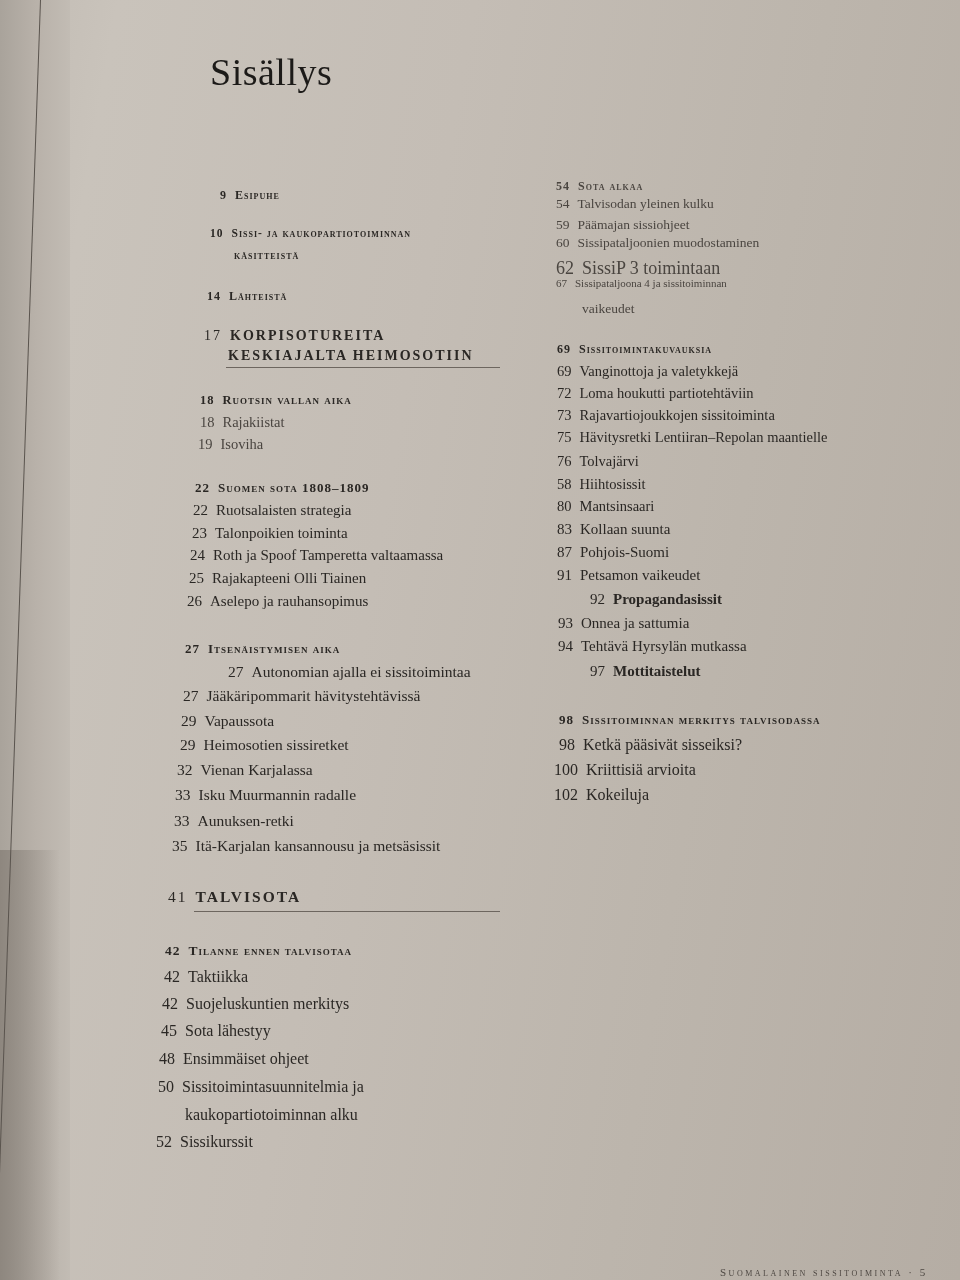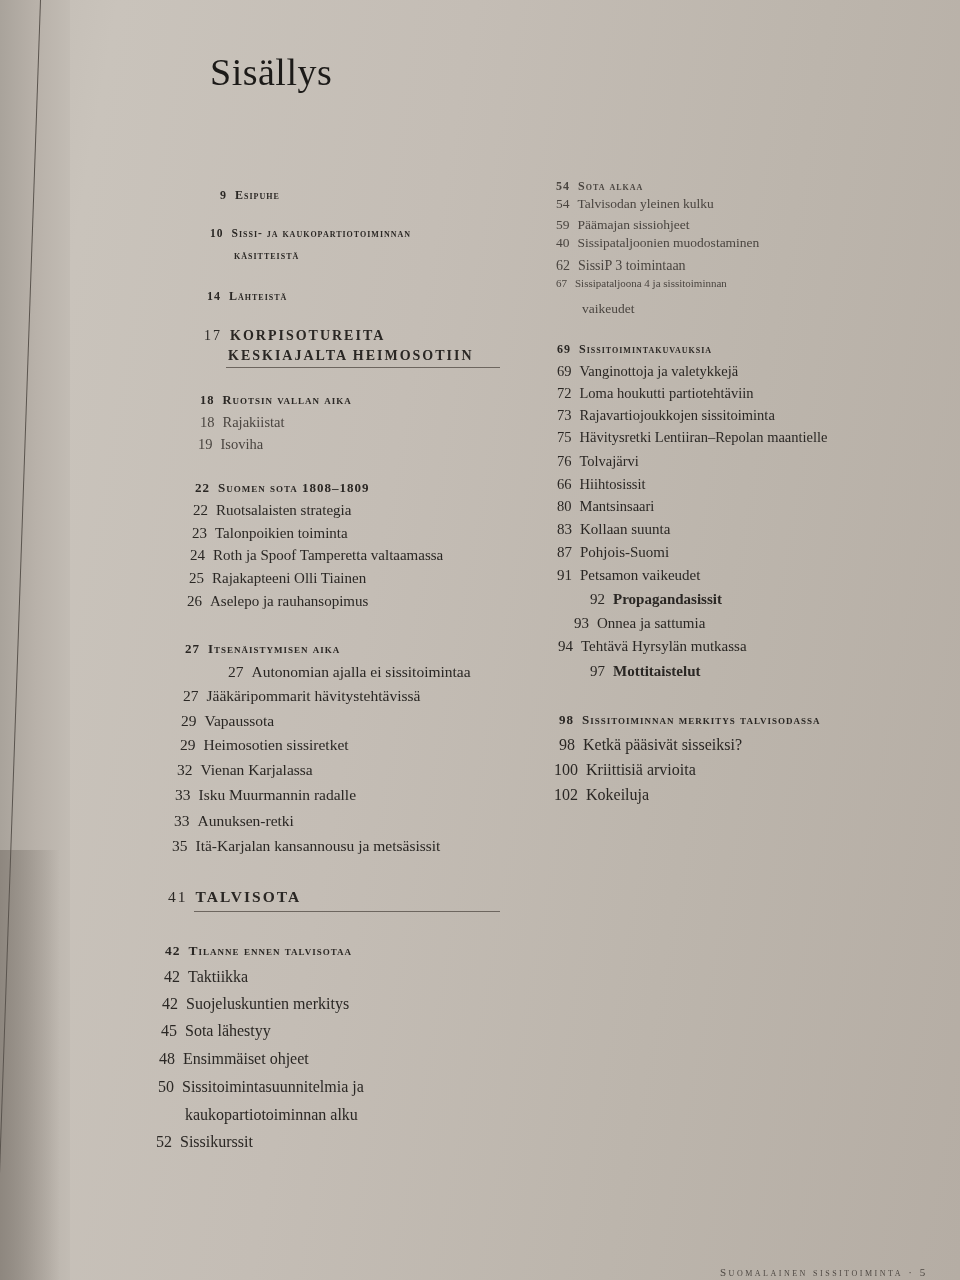--- a/index.html
+++ b/index.html
@@ -89,38 +89,38 @@
   <div class="entry" style="left:159px;top:1051px;font-size:16px;"><span class="num">48</span><span>Ensimmäiset ohjeet</span></div>
   <div class="entry" style="left:158px;top:1079px;font-size:16px;"><span class="num">50</span><span>Sissitoimintasuunnitelmia ja</span></div>
   <div class="entry" style="left:185px;top:1107px;font-size:16px;"><span>kaukopartiotoiminnan alku</span></div>
   <div class="entry" style="left:156px;top:1134px;font-size:16px;"><span class="num">52</span><span>Sissikurssit</span></div>
 </div>
 
 <div>
   <div class="entry sc faded" style="left:556px;top:180px;font-size:12px;"><span class="num">54</span><span>Sota alkaa</span></div>
   <div class="entry faded" style="left:556px;top:197px;font-size:13.5px;"><span class="num">54</span><span>Talvisodan yleinen kulku</span></div>
   <div class="entry faded" style="left:556px;top:218px;font-size:13.5px;"><span class="num">59</span><span>Päämajan sissiohjeet</span></div>
-  <div class="entry faded" style="left:556px;top:236px;font-size:13.5px;"><span class="num">40</span><span>Sissipataljoonien muodostaminen</span></div>
-  <div class="entry faded" style="left:556px;top:259px;font-size:14px;text-align:right;"><span class="num">62</span><span>SissiP 3 toimintaan</span></div>
+  <div class="entry faded" style="left:556px;top:236px;font-size:13.5px;"><span class="num">60</span><span>Sissipataljoonien muodostaminen</span></div>
+  <div class="entry faded" style="left:556px;top:259px;font-size:18px;text-align:right;"><span class="num">62</span><span>SissiP 3 toimintaan</span></div>
   <div class="entry faded" style="left:556px;top:278px;font-size:11px;"><span class="num">67</span><span>Sissipataljoona 4 ja sissitoiminnan</span></div>
   <div class="entry faded" style="left:582px;top:302px;font-size:13.5px;"><span>vaikeudet</span></div>
 
   <div class="entry sc" style="left:557px;top:343px;font-size:12px;"><span class="num">69</span><span>Sissitoimintakuvauksia</span></div>
   <div class="entry" style="left:557px;top:364px;font-size:14.5px;"><span class="num">69</span><span>Vanginottoja ja valetykkejä</span></div>
   <div class="entry" style="left:557px;top:386px;font-size:14.5px;"><span class="num">72</span><span>Loma houkutti partiotehtäviin</span></div>
   <div class="entry" style="left:557px;top:408px;font-size:14.5px;"><span class="num">73</span><span>Rajavartiojoukkojen sissitoiminta</span></div>
   <div class="entry" style="left:557px;top:430px;font-size:14.5px;"><span class="num">75</span><span>Hävitysretki Lentiiran–Repolan maantielle</span></div>
   <div class="entry" style="left:557px;top:454px;font-size:14.5px;"><span class="num">76</span><span>Tolvajärvi</span></div>
-  <div class="entry" style="left:557px;top:477px;font-size:14.5px;"><span class="num">66</span><span>Hiihtosissit</span></div>
+  <div class="entry" style="left:557px;top:477px;font-size:14.5px;"><span class="num">58</span><span>Hiihtosissit</span></div>
   <div class="entry" style="left:557px;top:499px;font-size:14.5px;"><span class="num">80</span><span>Mantsinsaari</span></div>
   <div class="entry" style="left:557px;top:522px;font-size:15px;"><span class="num">83</span><span>Kollaan suunta</span></div>
   <div class="entry" style="left:557px;top:545px;font-size:15px;"><span class="num">87</span><span>Pohjois-Suomi</span></div>
   <div class="entry" style="left:557px;top:568px;font-size:15px;"><span class="num">91</span><span>Petsamon vaikeudet</span></div>
   <div class="entry bold" style="left:590px;top:592px;font-size:15px;"><span class="num" style="font-weight:normal">92</span><span>Propagandasissit</span></div>
-  <div class="entry" style="left:558px;top:616px;font-size:15px;margin-left:16px;"><span class="num">93</span><span>Onnea ja sattumia</span></div>
+  <div class="entry" style="left:558px;top:616px;font-size:15px;"><span class="num">93</span><span>Onnea ja sattumia</span></div>
   <div class="entry" style="left:558px;top:639px;font-size:15px;"><span class="num">94</span><span>Tehtävä Hyrsylän mutkassa</span></div>
   <div class="entry bold" style="left:590px;top:664px;font-size:15px;"><span class="num" style="font-weight:normal">97</span><span>Mottitaistelut</span></div>
 
   <div class="entry sc" style="left:559px;top:713px;font-size:13px;"><span class="num">98</span><span>Sissitoiminnan merkitys talvisodassa</span></div>
   <div class="entry" style="left:559px;top:737px;font-size:16px;"><span class="num">98</span><span>Ketkä pääsivät sisseiksi?</span></div>
   <div class="entry" style="left:554px;top:762px;font-size:16px;"><span class="num">100</span><span>Kriittisiä arvioita</span></div>
   <div class="entry" style="left:554px;top:787px;font-size:16px;"><span class="num">102</span><span>Kokeiluja</span></div>
 </div>
 
 <div class="footer">Suomalainen sissitoiminta · 5</div>

